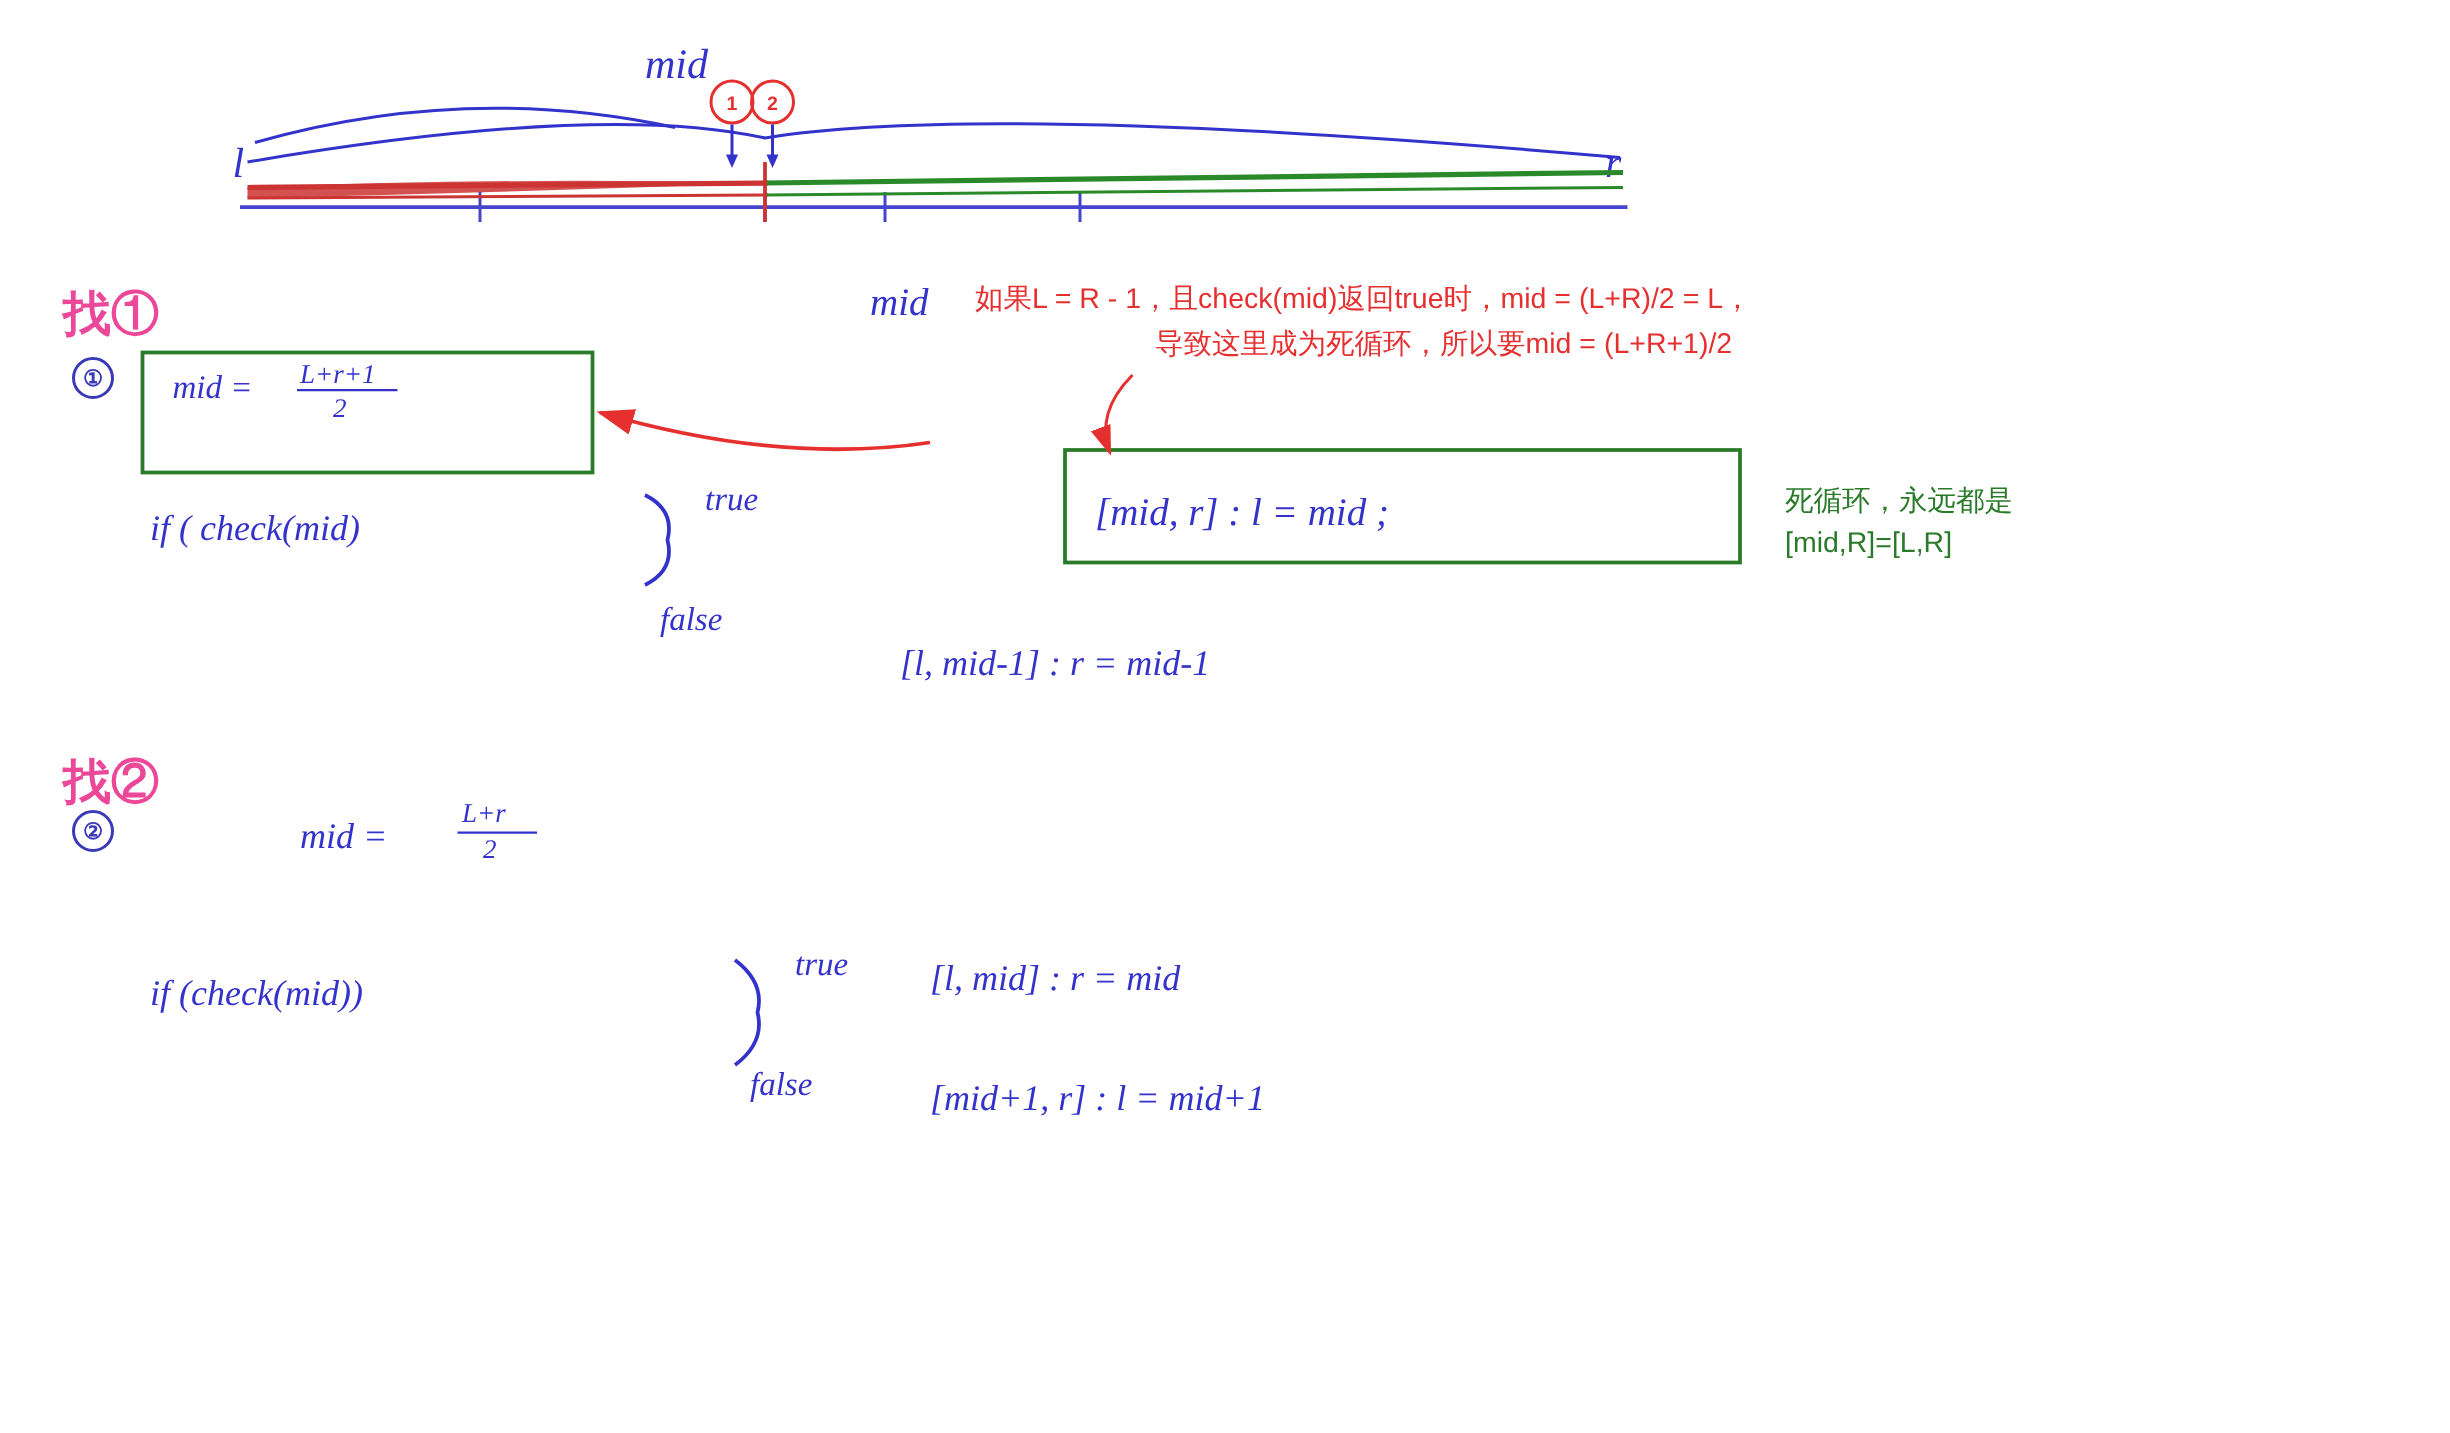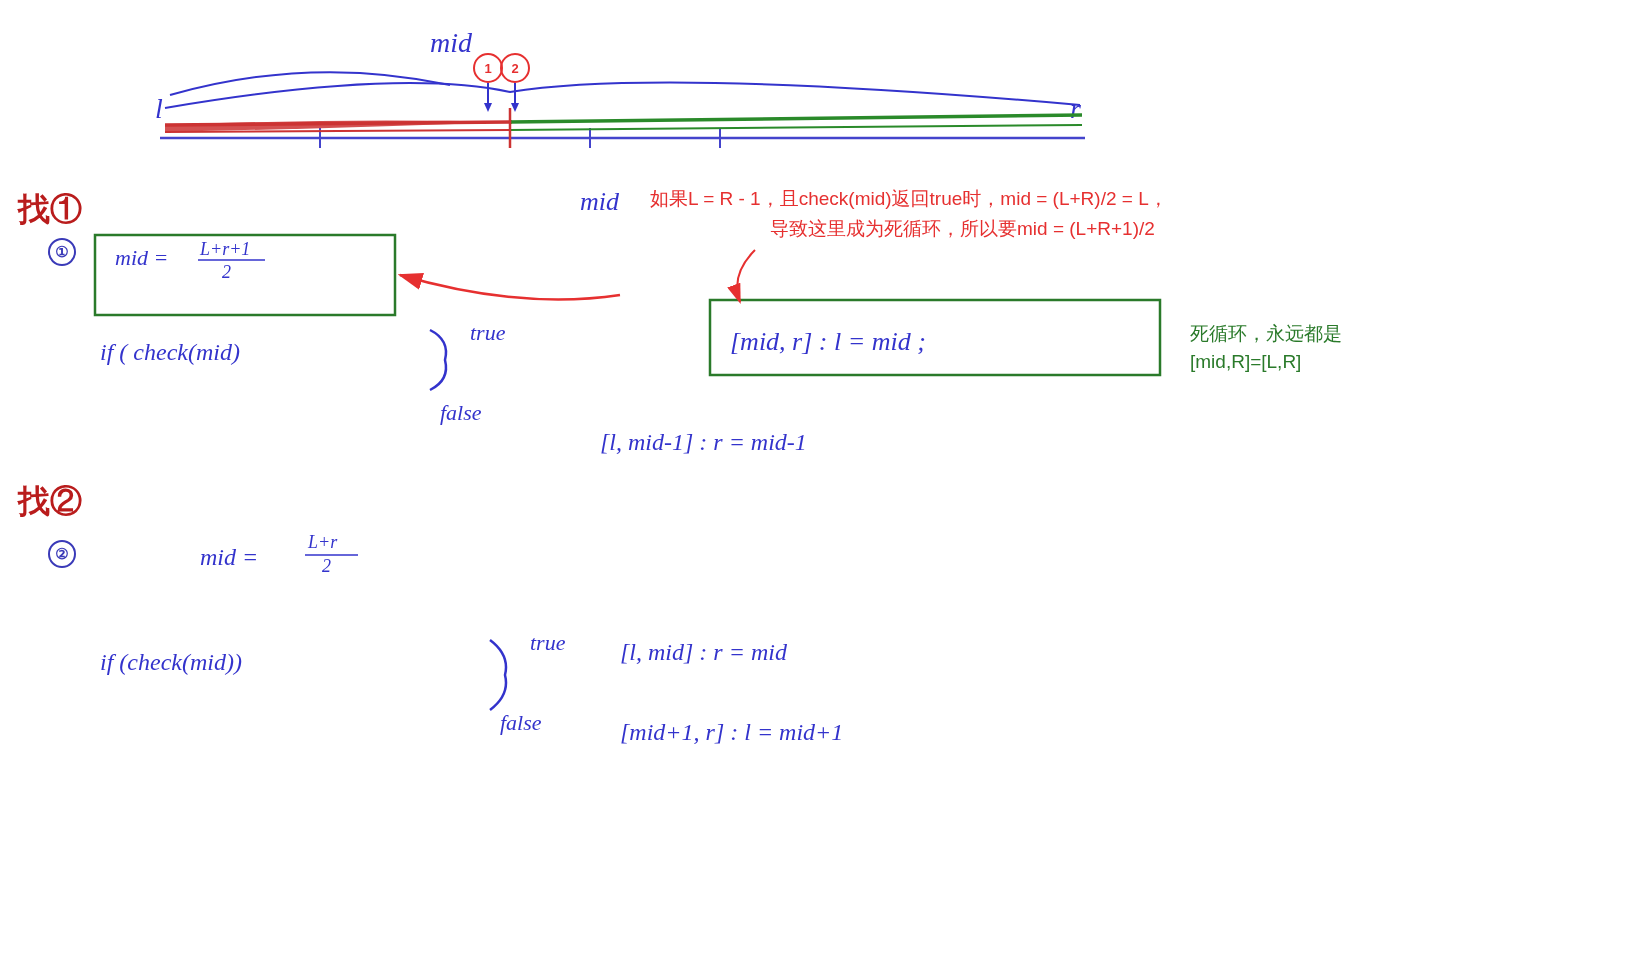--- a/index.html
+++ b/index.html
@@ -20,22 +20,23 @@
       border-radius: 50%;
       border: 2px solid #3a3ab8;
       color: #3a3ab8;
       font-size: 15px;
       font-weight: bold;
       font-family: serif;
     }
     .find-label {
       font-size: 32px;
       font-weight: bold;
-      color: #b91c1c;
+      color: #ec4899;
       font-family: Liberation Mono, monospace;
+      margin-left: 24px;
     }
     svg.main-svg {
       position: absolute;
       top: 0; left: 0;
       width: 1633px;
       height: 955px;
       pointer-events: none;
     }
   </style>
 </head>
@@ -136,19 +137,19 @@
 </svg>
 
 <div style="position:absolute; top:188px; left:18px;">
   <span class="find-label">找①</span>
 </div>
 
 <div style="position:absolute; top:238px; left:48px;">
   <span class="circle-num-blue">①</span>
 </div>
 
-<div style="position:absolute; top:480px; left:18px;">
+<div style="position:absolute; top:500px; left:18px;">
   <span class="find-label">找②</span>
 </div>
 
 <div style="position:absolute; top:540px; left:48px;">
   <span class="circle-num-blue">②</span>
 </div>
 
 </body></html>

